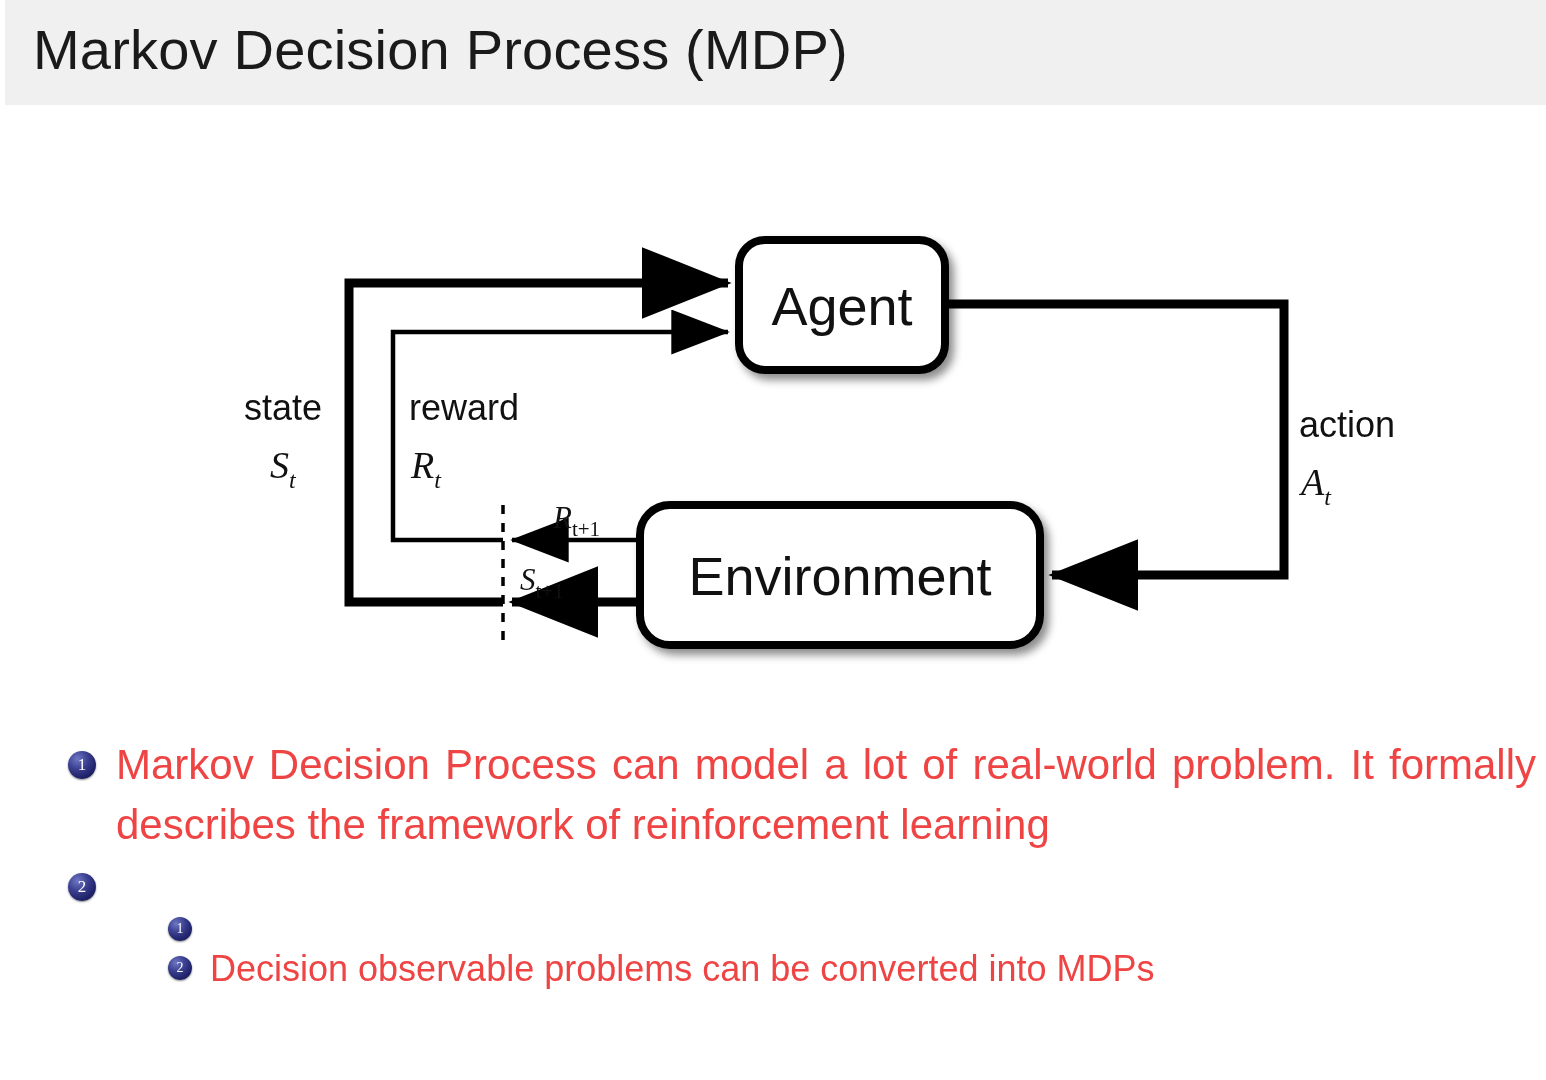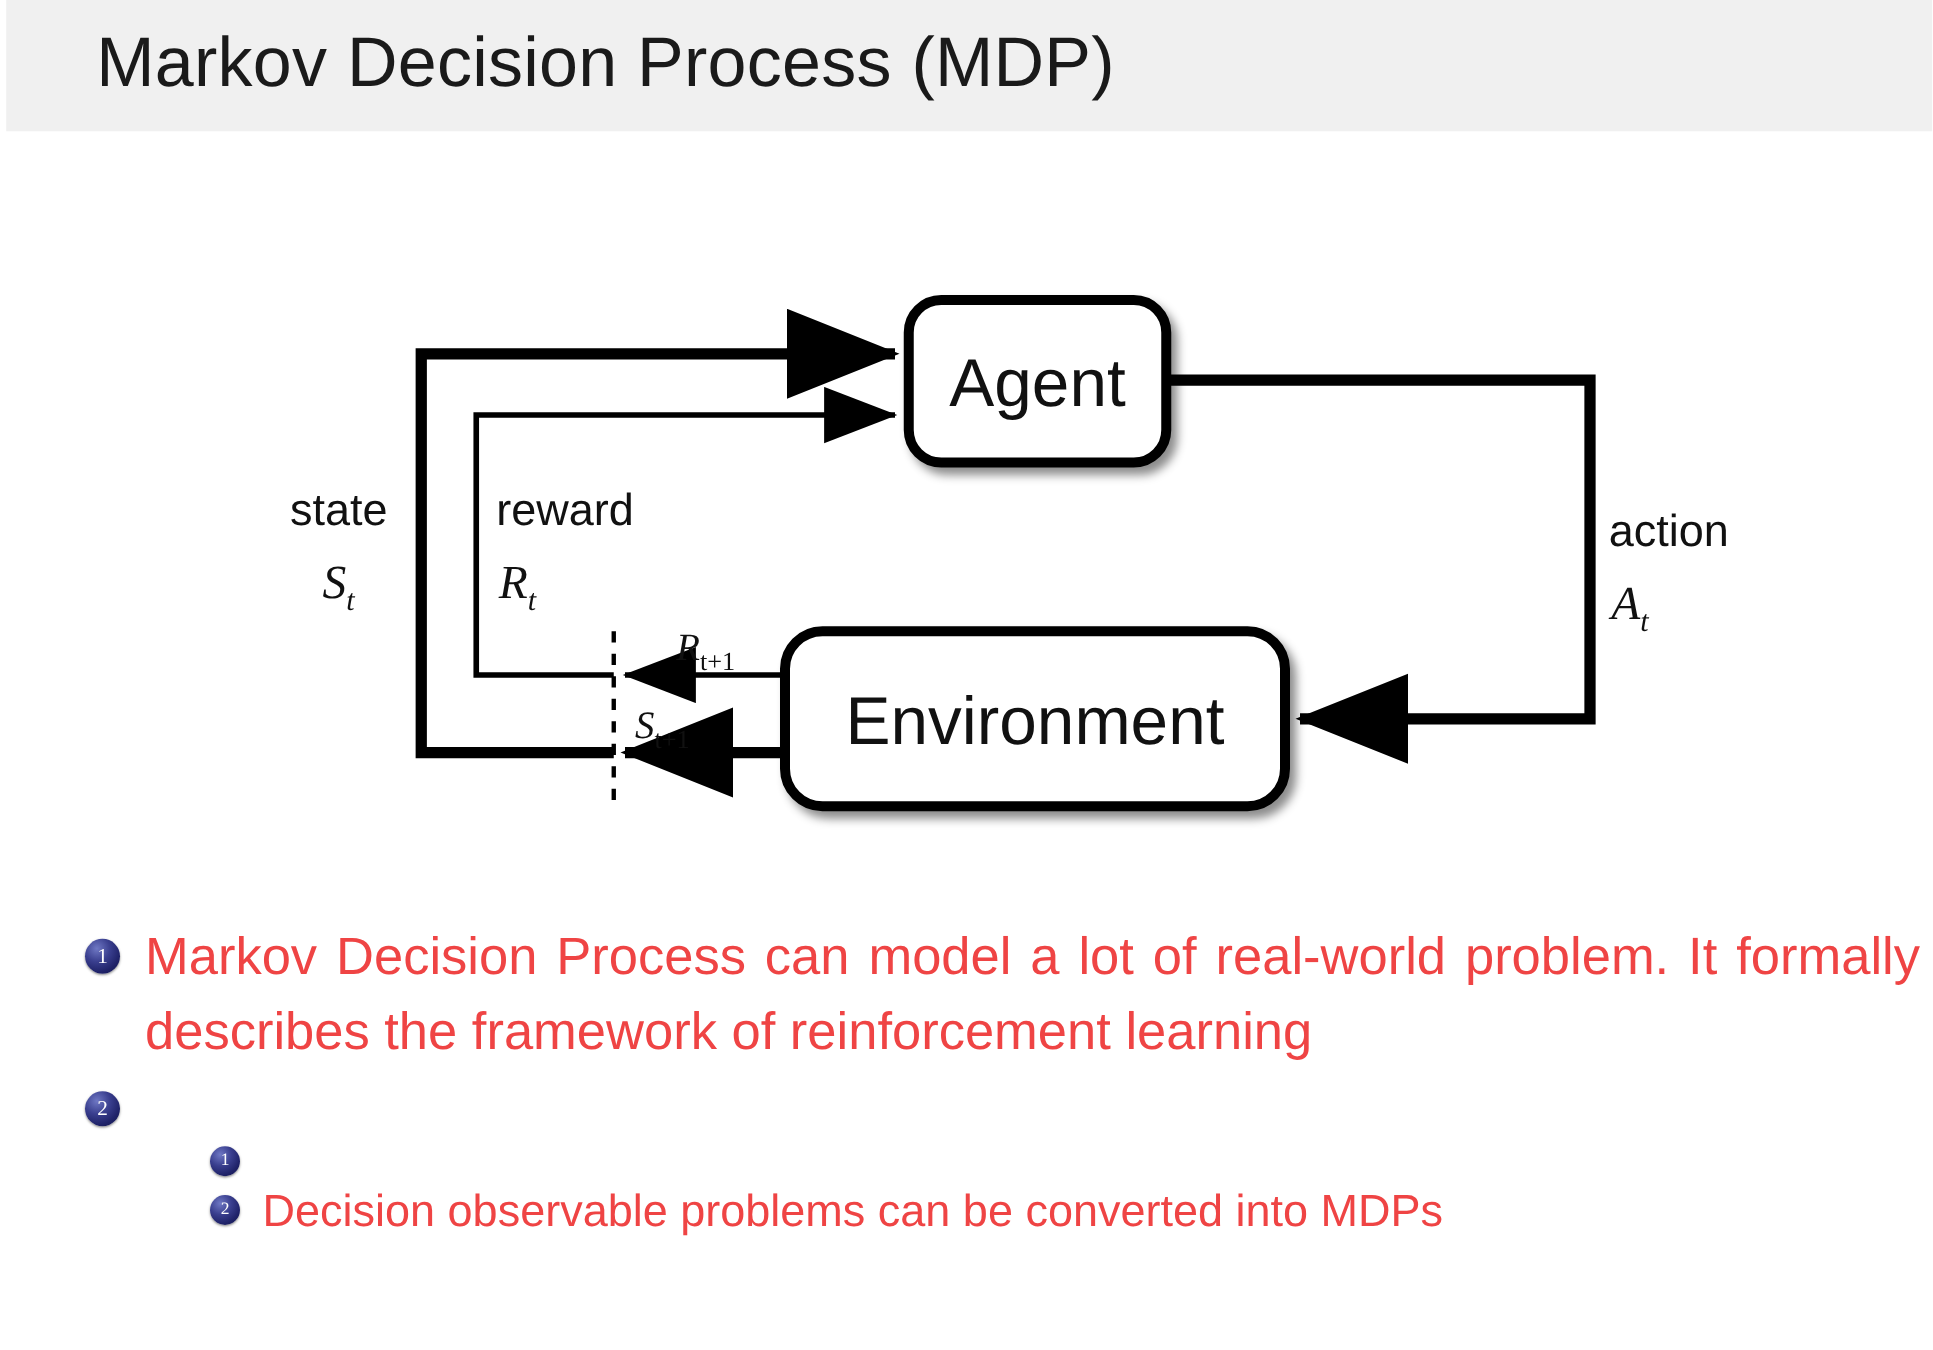--- a/index.html
+++ b/index.html
@@ -28,27 +28,26 @@
   #page-title {
     position: absolute;
     left: 28px;
     top: 14px;
     font-size: 56px;
     line-height: 72px;
     color: #1a1a1a;
     font-weight: 400;
     letter-spacing: 0.2px;
     white-space: nowrap;
-    margin-left: 44px;
   }
 
   
   #diagram {
     position: absolute;
-    left: 0;
+    left: 12px;
     top: 110px;
     width: 1288px;
     height: 600px;
   }
   #diagram svg {
     display: block;
   }
   .dgm-box-label {
     font-family: "Liberation Sans", sans-serif;
     font-size: 54px;

